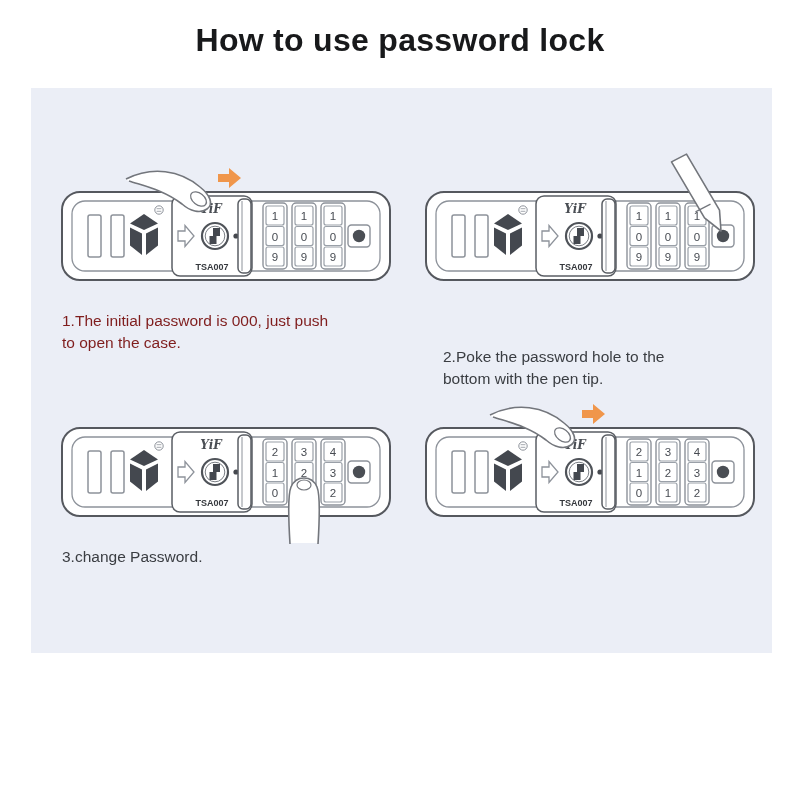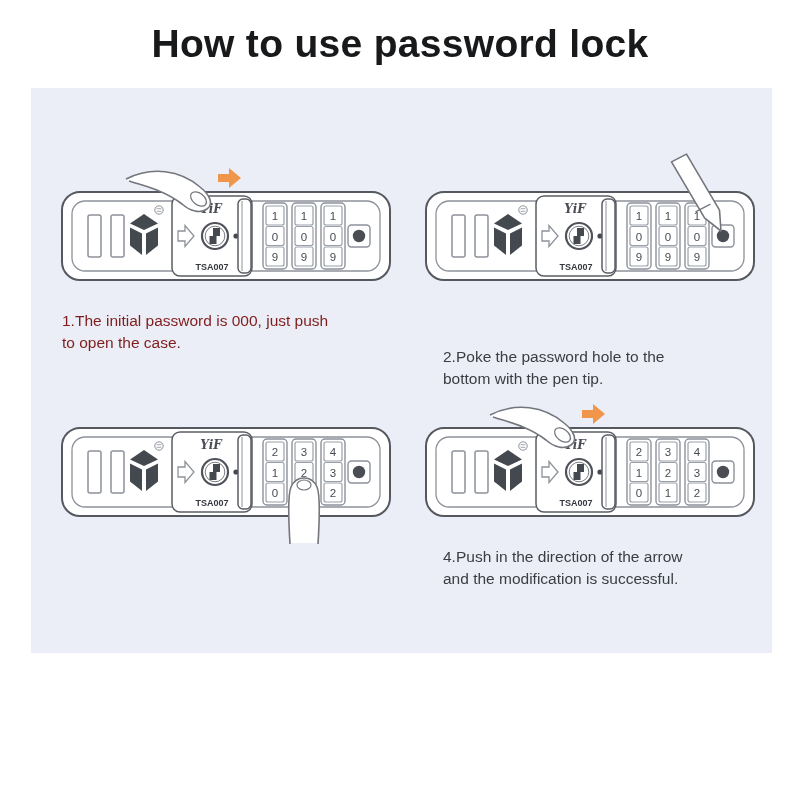--- a/index.html
+++ b/index.html
@@ -2,21 +2,21 @@
 <html><head>
 <meta charset="utf-8">
 <style>
   html,body{margin:0;padding:0;}
   body{
     width:800px;height:806px;background:#ffffff;position:relative;
     font-family:"Liberation Sans", sans-serif;overflow:hidden;
   }
   .title{
     position:absolute;top:22px;left:0;width:100%;margin:0;
-    text-align:center;font-size:39px;font-weight:bold;color:#18191b;
+    text-align:center;font-size:32px;font-weight:bold;color:#18191b;
     letter-spacing:0.3px;
   }
   .panel{
     position:absolute;left:31px;top:88px;width:741px;height:565px;
     background:#ebeef6;
   }
   .cell-svg{position:absolute;overflow:visible;}
   #svg1{left:21px;top:64px;}
   #svg2{left:385px;top:64px;}
   #svg3{left:21px;top:300px;}
@@ -222,15 +222,14 @@
       <path d="M74,28 C100,14 128,18 148,35 C158,43 162,52 155,57 C148,62 138,59 130,52 C112,38 92,34 74,28 Z" fill="#fff"></path>
       <path d="M74,27 C100,14 128,18 148,35 C158,43 162,52 155,57 C148,62 138,59 130,52 C112,38 92,34 77,29" fill="none" stroke="#73767c" stroke-width="1.6"></path>
       <ellipse cx="146.5" cy="47" rx="9" ry="5.8" transform="rotate(38 146.5 47)" fill="#fff" stroke="#73767c" stroke-width="1.3"></ellipse>
       <polygon points="166,22 177,22 177,16 189,26 177,36 177,30 166,30" fill="#F0964B"></polygon>
     </svg>
 
   <p id="cap1" class="caption" style="color: #7f1d1d;">1.The initial password is 000, just push
 to open the case.</p>
   <p id="cap2" class="caption" style="color: rgb(58, 61, 66); margin-top: 36px;">2.Poke the password hole to the
 bottom with the pen tip.</p>
-  <p id="cap4" class="caption" style="color: rgb(58, 61, 66);">4.Push in the direction of the arrow
-and the modification is successful.</p>
+  <p id="cap3" class="caption" style="color: rgb(58, 61, 66);">3.change Password.</p>
 </div>
 
 </body></html>

